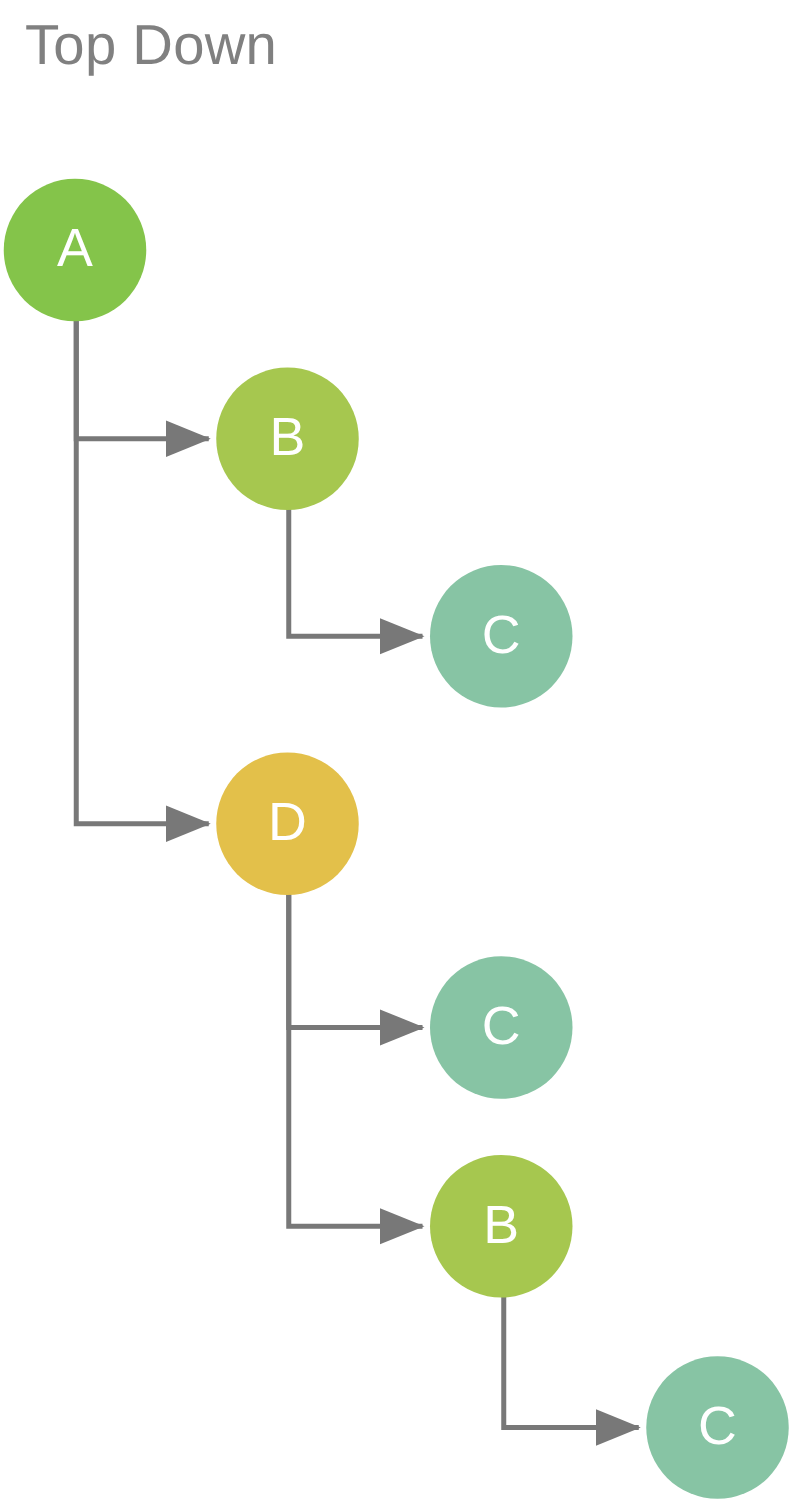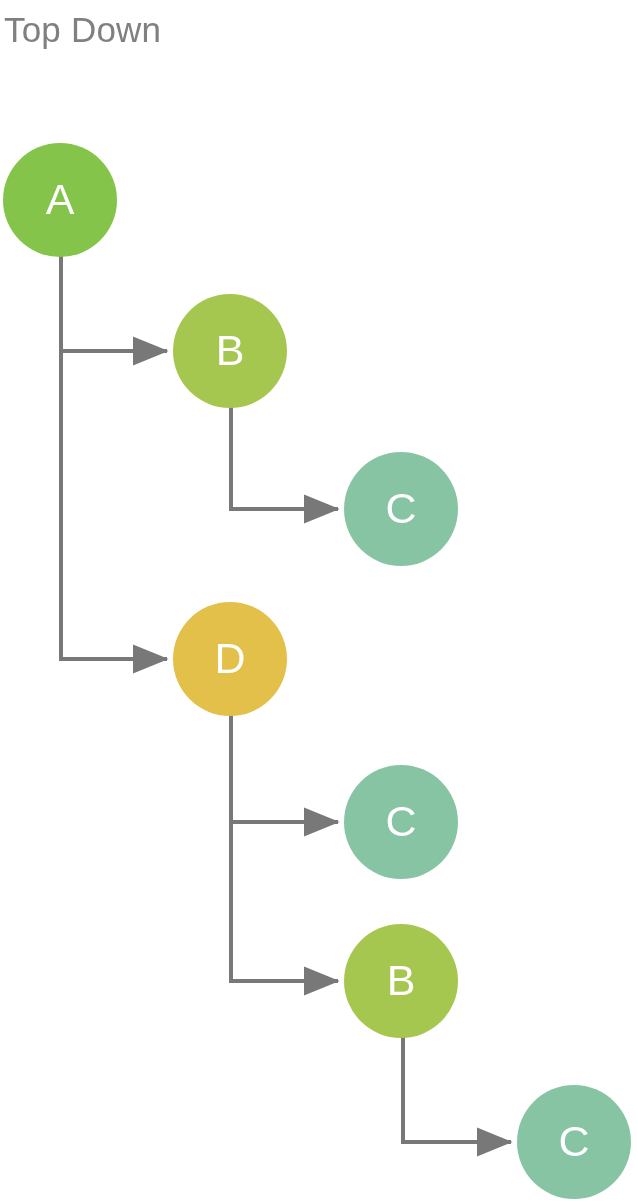--- a/index.html
+++ b/index.html
@@ -13,23 +13,23 @@
   }
   #canvas {
     position: relative;
     width: 638px;
     height: 1204px;
     background: #ffffff;
     overflow: hidden;
   }
   #diagram-title {
     position: absolute;
-    left: 4px;
+    left: 20px;
     top: 12px;
-    font-size: 35px;
+    font-size: 45px;
     font-weight: 400;
     color: #808080;
     letter-spacing: 0.2px;
     line-height: 1.05;
     white-space: nowrap;
     font-family: "Liberation Sans", sans-serif;
   }
   #edge-layer {
     position: absolute;
     left: 0;

